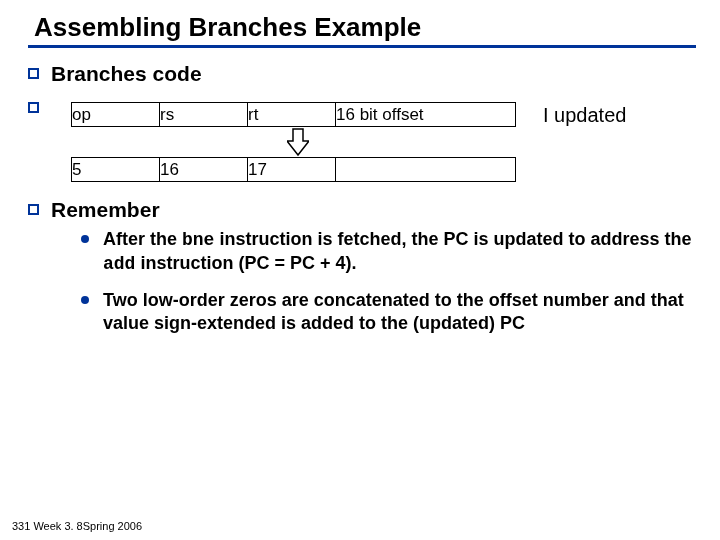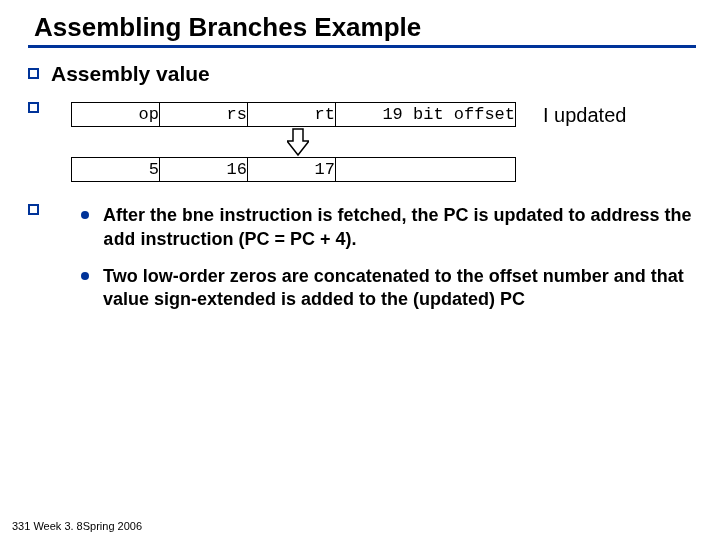--- a/index.html
+++ b/index.html
@@ -52,25 +52,25 @@
   .tables-wrap {
     margin: 6px 0 4px 20px;
     position: relative;
   }
   table.fmt {
     border-collapse: collapse;
     table-layout: fixed;
   }
   table.fmt td {
     border: 1.5px solid #000;
-    text-align: right;
+    text-align: left;
     font-size: 17px;
     height: 24px;
     padding: 0;
-    font-family: Liberation Mono, monospace;
+    font-family: Liberation Sans, sans-serif;
   }
   .iformat {
     position: absolute;
     left: 472px;
     top: 2px;
     font-size: 20px;
   }
   .arrow {
     position: relative;
     height: 30px;
@@ -111,21 +111,21 @@
 </style>
 </head>
 <body>
 
 <div class="slide">
   <div class="title">Assembling Branches Example</div>
 
   <div class="sect">
     <div class="sq"></div>
     <div class="sect-body">
-      <div class="sect-head">Assembly value</div>
+      <div class="sect-head">Branches code</div>
     </div>
   </div>
 
   <div class="sect">
     <div class="sq"></div>
     <div class="sect-body">
 
       <div class="tables-wrap">
         <div class="iformat">I  updated</div>
 
@@ -134,21 +134,21 @@
               <col style="width:88px">
               <col style="width:88px">
               <col style="width:88px">
               <col style="width:180px">
             </colgroup>
           <tbody>
               <tr>
             <td>op</td>
             <td>rs</td>
             <td>rt</td>
-            <td>19 bit offset</td>
+            <td>16 bit offset</td>
           </tr>
         </tbody>
           </table>
 
         <div class="arrow">
           <svg width="22" height="30" viewBox="0 0 22 30">
             <polygon points="6,2 16,2 16,14 22,14 11,28 0,14 6,14" fill="#fff" stroke="#000" stroke-width="1.5"></polygon>
           </svg>
         </div>
 
@@ -168,20 +168,21 @@
           </tr>
         </tbody>
           </table>
       </div>
     </div>
   </div>
 
   <div class="sect" style="margin-top:12px;">
     <div class="sq"></div>
     <div class="sect-body">
+      <div class="sect-head">Remember</div>
       <div class="remember-list">
         <div class="rem-item">
           <div class="dot"></div>
           <div class="rem-text">
             <span>After the </span><span class="mono">bne</span><span> instruction is fetched, the PC is updated to address the </span><span class="mono">add</span><span> instruction (PC = PC + 4).</span>
           </div>
         </div>
         <div class="rem-item">
           <div class="dot"></div>
           <div class="rem-text">Two low-order zeros are concatenated to the offset number and that value sign-extended is added to the (updated) PC</div>

